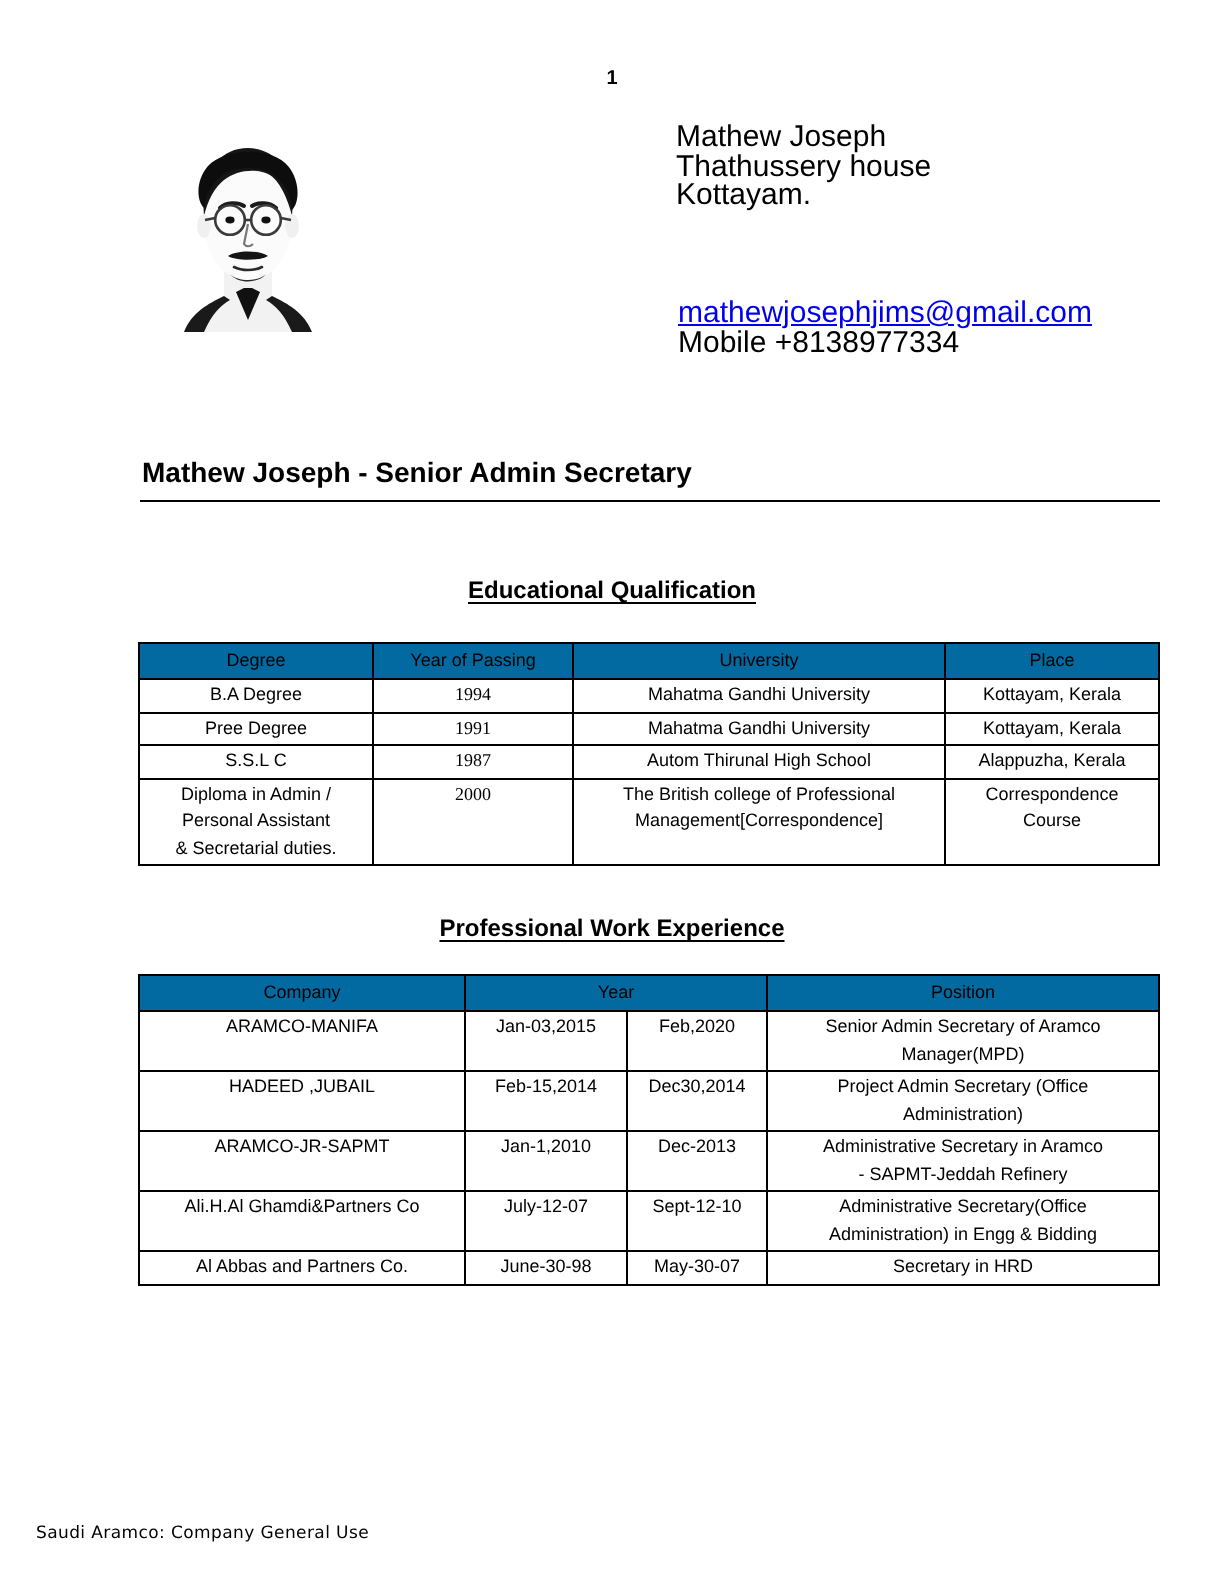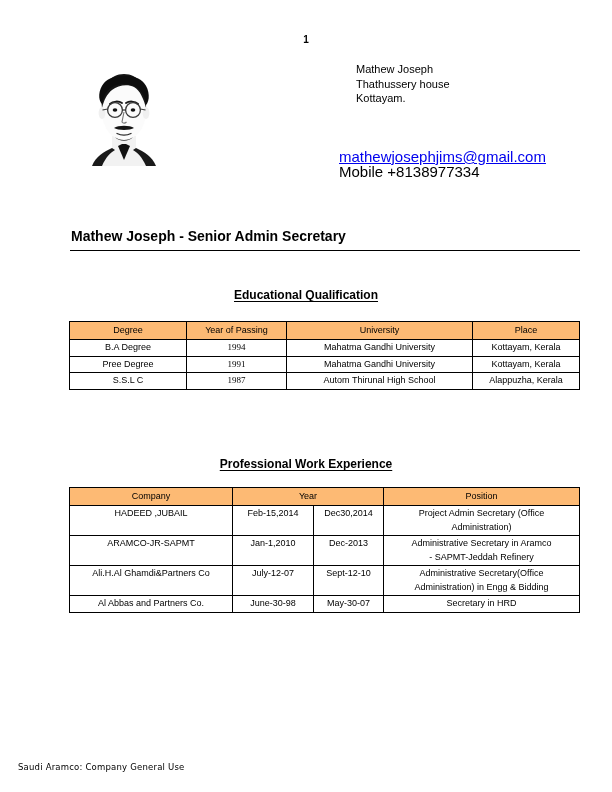--- a/index.html
+++ b/index.html
@@ -38,23 +38,23 @@
     position: absolute;
     left: 82px;
     top: 60px;
     width: 84px;
     height: 106px;
   }
   .photo svg { display: block; width: 84px; height: 106px; }
 
   .contact {
     position: absolute;
-    left: 356px;
+    left: 338px;
     top: 62px;
-    font-size: 11px;
+    font-size: 15px;
     line-height: 14.5px;
   }
   .contact .line { white-space: nowrap; }
 
   .contact-mail {
     position: absolute;
     left: 339px;
     top: 150px;
     font-size: 15px;
     line-height: 14.5px;
@@ -110,21 +110,21 @@
   }
   table.doc-table td, table.doc-table th {
     border: 1px solid #000000;
     padding: 1px 4px;
     vertical-align: top;
     font-weight: normal;
     line-height: 13.5px;
     font-size: 9px;
   }
   table.doc-table th {
-    background: #fdba74;
+    background: #0369a1;
     text-align: center;
     vertical-align: middle;
     height: 15px;
   }
   .c { text-align: center; font-family: Liberation Serif, serif; }
   .l { text-align: center; }
 
   #edu-table { left: 69px; top: 321px; width: 510px; }
   #work-table { left: 69px; top: 487px; width: 510px; }
 
@@ -230,20 +230,26 @@
         <td class="c">1991</td>
         <td class="l">Mahatma Gandhi University</td>
         <td class="l">Kottayam, Kerala</td>
       </tr>
       <tr>
         <td class="l">S.S.L C</td>
         <td class="c">1987</td>
         <td class="l">Autom Thirunal High School</td>
         <td class="l">Alappuzha, Kerala</td>
       </tr>
+      <tr>
+        <td class="l">Diploma in Admin /<br>Personal Assistant<br>&amp; Secretarial duties.</td>
+        <td class="c">2000</td>
+        <td class="l">The British college of Professional<br>Management[Correspondence]</td>
+        <td class="l">Correspondence<br>Course</td>
+      </tr>
     </tbody>
   </table>
 
   <div class="section-heading" id="work-heading">
     <span>Professional Work Experience</span>
   </div>
 
   <table class="doc-table" id="work-table">
     <colgroup>
       <col style="width:163px">
@@ -253,20 +259,26 @@
     </colgroup>
     <thead>
       <tr>
         <th>Company</th>
         <th colspan="2">Year</th>
         <th>Position</th>
       </tr>
     </thead>
     <tbody>
       <tr>
+        <td class="l">ARAMCO-MANIFA</td>
+        <td class="l">Jan-03,2015</td>
+        <td class="l">Feb,2020</td>
+        <td class="l">Senior Admin Secretary of Aramco<br>Manager(MPD)</td>
+      </tr>
+      <tr>
         <td class="l">HADEED ,JUBAIL</td>
         <td class="l">Feb-15,2014</td>
         <td class="l">Dec30,2014</td>
         <td class="l">Project Admin Secretary (Office<br>Administration)</td>
       </tr>
       <tr>
         <td class="l">ARAMCO-JR-SAPMT</td>
         <td class="l">Jan-1,2010</td>
         <td class="l">Dec-2013</td>
         <td class="l">Administrative Secretary  in Aramco<br>- SAPMT-Jeddah Refinery</td>

